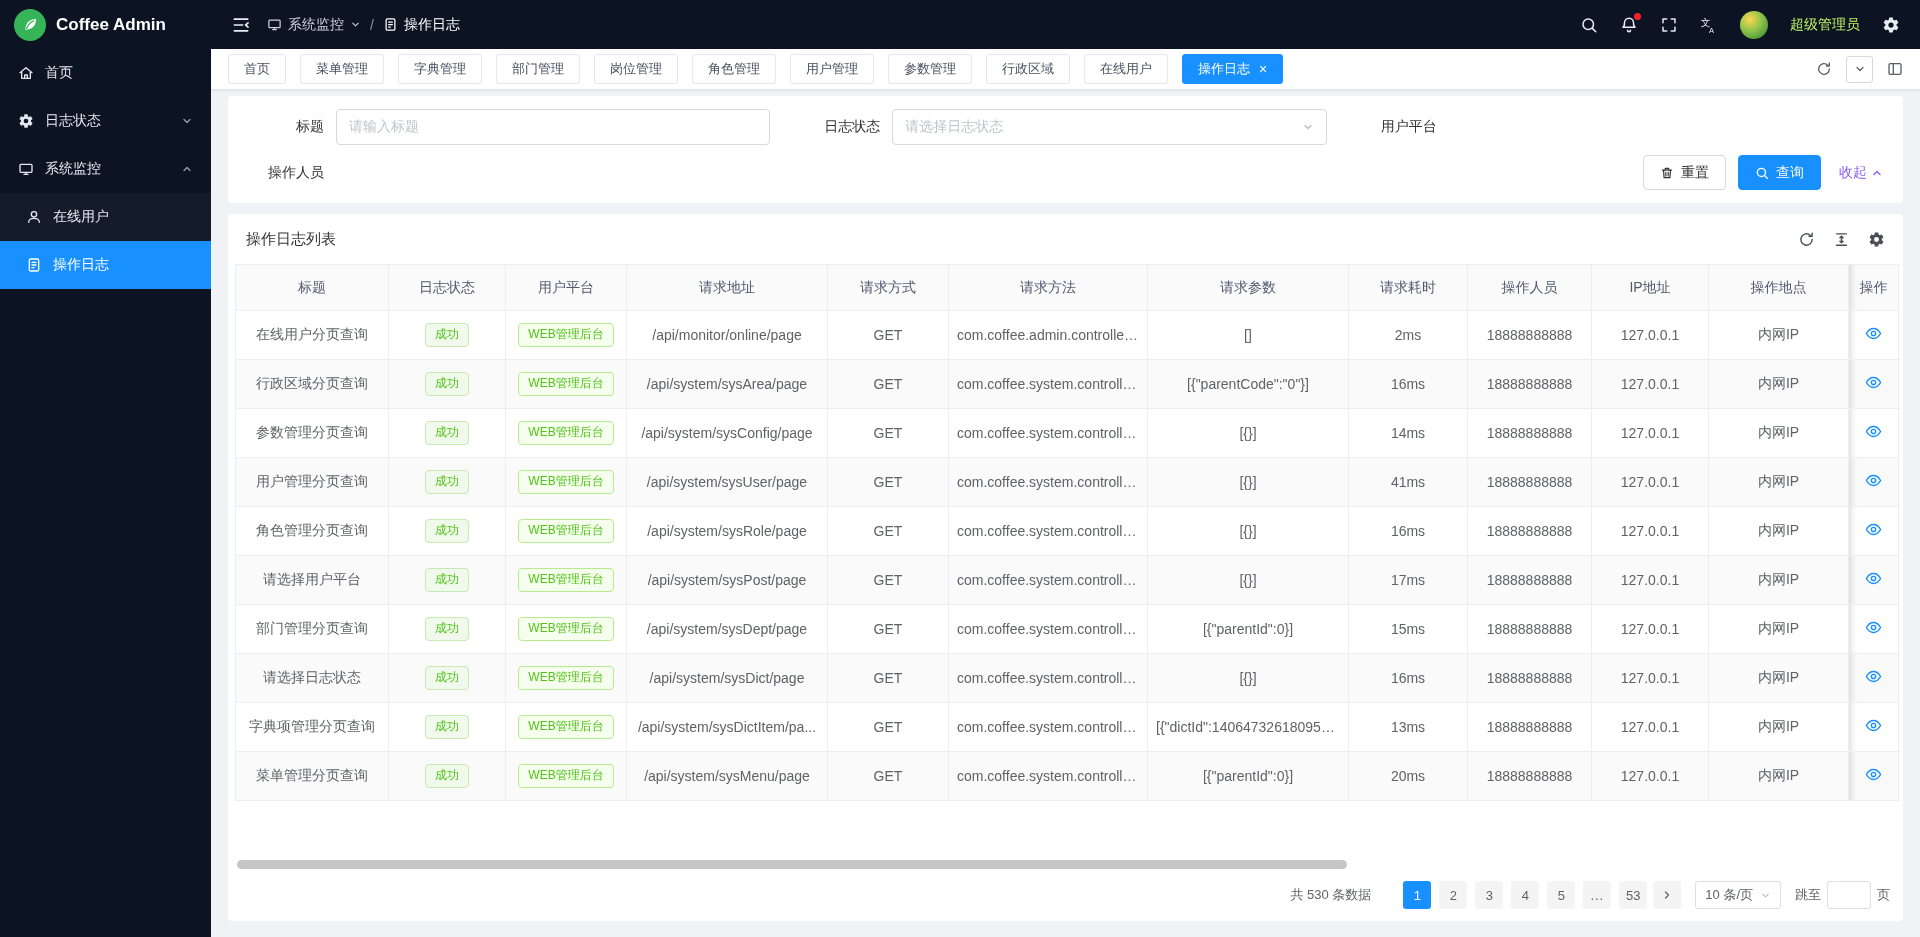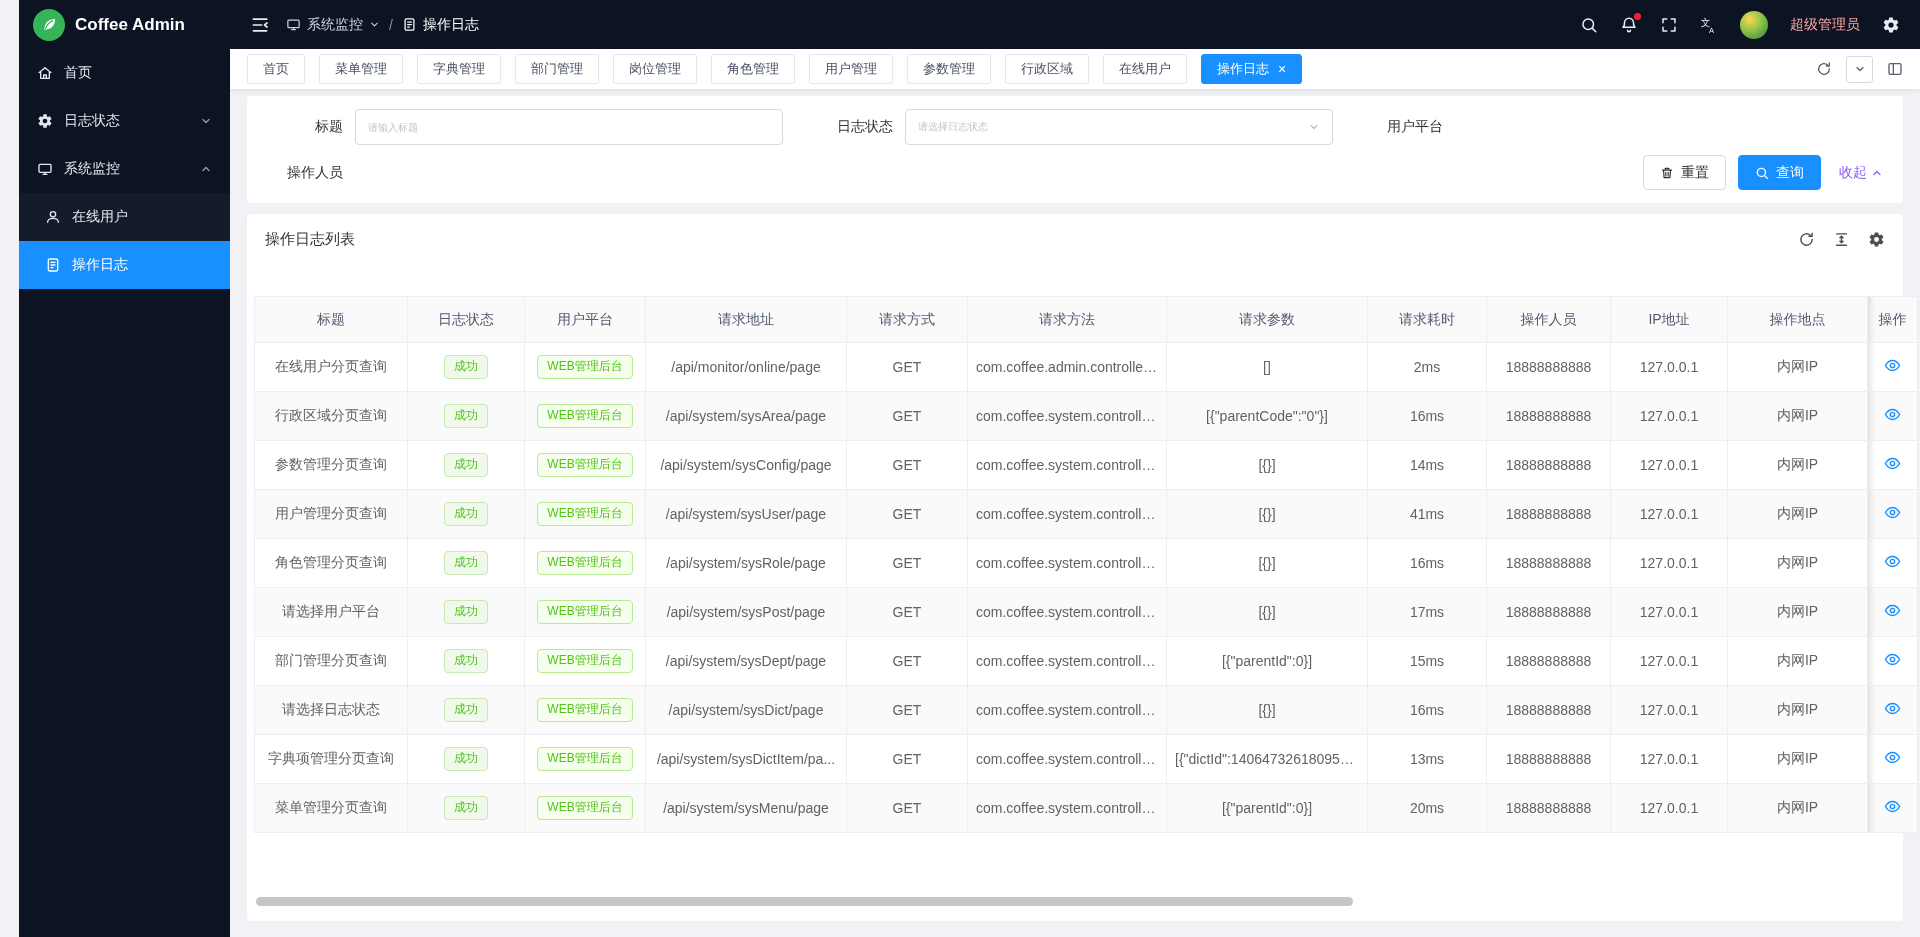--- a/index.html
+++ b/index.html
@@ -1,19 +1,19 @@
 <!DOCTYPE html>
 <html><head>
 <meta charset="utf-8">
 <style>
   * { box-sizing: border-box; margin: 0; padding: 0; }
   html, body { width: 1920px; height: 937px; overflow: hidden; }
   body { font-family: "Liberation Sans", "DejaVu Sans", sans-serif; font-size: 14px; color: #333; background: #f0f2f5; }
 
-  .app { display: flex; width: 100%; height: 100%; padding-left: 19px; }
+  .app { display: flex; width: 100%; height: 100%; }
 
   
   .sidebar { width: 211px; flex-shrink: 0; background: #0c1322; color: #e3e7ef; display: flex; flex-direction: column; }
   .logo { height: 49px; display: flex; align-items: center; gap: 10px; padding: 0 14px; flex-shrink: 0; }
   .logo-badge { width: 32px; height: 32px; border-radius: 50%; background: #35b558; color: #fff; display: flex; align-items: center; justify-content: center; }
   .logo-badge .icon { width: 19px; height: 19px; }
   .logo-text { font-size: 17px; font-weight: bold; color: #fff; white-space: nowrap; }
   .menu-item { height: 48px; display: flex; align-items: center; gap: 11px; padding: 0 18px; font-size: 14px; cursor: pointer; color: #e3e7ef; }
   .menu-item .icon { width: 16px; height: 16px; flex-shrink: 0; }
   .menu-item .chev { margin-left: auto; width: 12px; height: 12px; color: #9aa3b5; }
@@ -29,55 +29,55 @@
   .breadcrumb { display: flex; align-items: center; gap: 9px; font-size: 14px; }
   .bc-item { display: flex; align-items: center; gap: 6px; cursor: pointer; color: #c9cfdb; }
   .bc-item .icon { width: 15px; height: 15px; }
   .bc-item .chev { width: 11px; height: 11px; }
   .bc-sep { color: #8a93a6; }
   .bc-item.current { color: #fff; cursor: default; }
   .header-right { margin-left: auto; display: flex; align-items: center; gap: 22px; }
   .hicon { display: flex; cursor: pointer; color: #e9edf4; position: relative; }
   .badge-dot { position: absolute; top: -3px; right: -3px; width: 7px; height: 7px; border-radius: 50%; background: #f5222d; }
   .avatar { width: 28px; height: 28px; border-radius: 50%; background: radial-gradient(circle at 35% 30%, #ffd54f 0%, #8bc34a 45%, #2e7d32 100%); cursor: pointer; flex-shrink: 0; }
-  .username { color: #fca5a5; font-size: 14px; cursor: pointer; white-space: nowrap; }
+  .username { color: #bef264; font-size: 14px; cursor: pointer; white-space: nowrap; }
 
   
   .tabsbar { height: 40px; flex-shrink: 0; background: #fff; display: flex; align-items: center; padding: 0 17px; gap: 15px; box-shadow: 0 1px 4px rgba(0,21,41,.10); position: relative; z-index: 5; }
   .tabs { display: flex; gap: 14px; flex: 1; min-width: 0; overflow: hidden; }
   .tab { height: 30px; display: inline-flex; align-items: center; padding: 0 15px; background: #fff; border: 1px solid #e4e7ed; border-radius: 3px; font-size: 13px; color: #495060; cursor: pointer; white-space: nowrap; box-shadow: 0 1px 2px rgba(0,0,0,.04); }
   .tab.active { background: #1890ff; border-color: #1890ff; color: #fff; }
   .tab .close { margin-left: 9px; font-size: 14px; line-height: 1; }
   .tabs-actions { display: flex; align-items: center; gap: 14px; color: #5a5e66; flex-shrink: 0; }
   .tabs-actions .icon { width: 16px; height: 16px; cursor: pointer; }
   .action-box { width: 27px; height: 27px; border: 1px solid #d9d9d9; border-radius: 3px; display: flex; align-items: center; justify-content: center; cursor: pointer; }
   .action-box .icon { width: 12px; height: 12px; }
 
   
   .content { flex: 1; min-height: 0; background: #f0f2f5; padding: 7px 17px 16px; display: flex; flex-direction: column; gap: 11px; }
 
   .filter-card { background: #fff; border-radius: 4px; padding: 13px 20px; flex-shrink: 0; }
   .filter-grid { display: grid; grid-template-columns: 1fr 1fr 1fr; column-gap: 34px; row-gap: 10px; }
   .field { display: flex; align-items: center; min-width: 0; }
   .field-label { width: 88px; flex-shrink: 0; text-align: right; padding-right: 12px; font-size: 14px; color: #333; white-space: nowrap; }
-  .control { flex: 1; min-width: 0; height: 36px; border: 1px solid #d9d9d9; border-radius: 4px; background: #fff; font-size: 10px; color: #333; padding: 0 12px; outline: none; font-family: Liberation Serif, serif; }
+  .control { flex: 1; min-width: 0; height: 36px; border: 1px solid #d9d9d9; border-radius: 4px; background: #fff; font-size: 14px; color: #333; padding: 0 12px; outline: none; font-family: Liberation Serif, serif; }
   .control::placeholder { color: #bfc4cc; }
   .select { display: flex; align-items: center; justify-content: space-between; gap: 8px; cursor: pointer; }
   .select .ph { color: #bfc4cc; overflow: hidden; white-space: nowrap; }
   .select .icon { width: 12px; height: 12px; color: #b6bcc6; flex-shrink: 0; }
   .filter-actions { grid-column: 2 / 4; display: flex; align-items: center; justify-content: flex-end; gap: 12px; }
   .btn { height: 35px; padding: 0 16px; border-radius: 4px; font-size: 14px; display: inline-flex; align-items: center; gap: 7px; cursor: pointer; white-space: nowrap; }
   .btn .icon { width: 14px; height: 14px; }
   .btn-reset { background: #fff; border: 1px solid #d9d9d9; color: #333; }
   .btn-primary { background: #1890ff; border: 1px solid #1890ff; color: #fff; }
   .collapse-link { display: inline-flex; align-items: center; gap: 4px; color: #8b5cf6; font-size: 14px; cursor: pointer; margin-left: 6px; }
   .collapse-link .icon { width: 12px; height: 12px; }
 
   
-  .table-card { background: #fff; border-radius: 4px; flex: 1; min-height: 0; display: flex; flex-direction: column; padding: 0 7px 10px; gap: 32px; }
+  .table-card { background: #fff; border-radius: 4px; flex: 1; min-height: 0; display: flex; flex-direction: column; padding: 0 7px 10px; }
   .table-head { height: 50px; flex-shrink: 0; display: flex; align-items: center; padding: 0 11px; }
   .table-title { font-size: 15px; color: #333; }
   .table-tools { margin-left: auto; display: flex; align-items: center; gap: 18px; color: #4a4f57; }
   .table-tools .icon { width: 17px; height: 17px; cursor: pointer; }
 
   table { width: 100%; border-collapse: collapse; table-layout: fixed; font-size: 14px; color: #606266; }
   th, td { border: 1px solid #ebeef5; text-align: center; padding: 0 8px; overflow: hidden; white-space: nowrap; text-overflow: ellipsis; }
   th { height: 46px; background: #fafafa; color: #515a6e; font-weight: normal; }
   td { height: 49px; background: #fff; }
   tbody tr:nth-child(even) td { background: #fafafa; }

